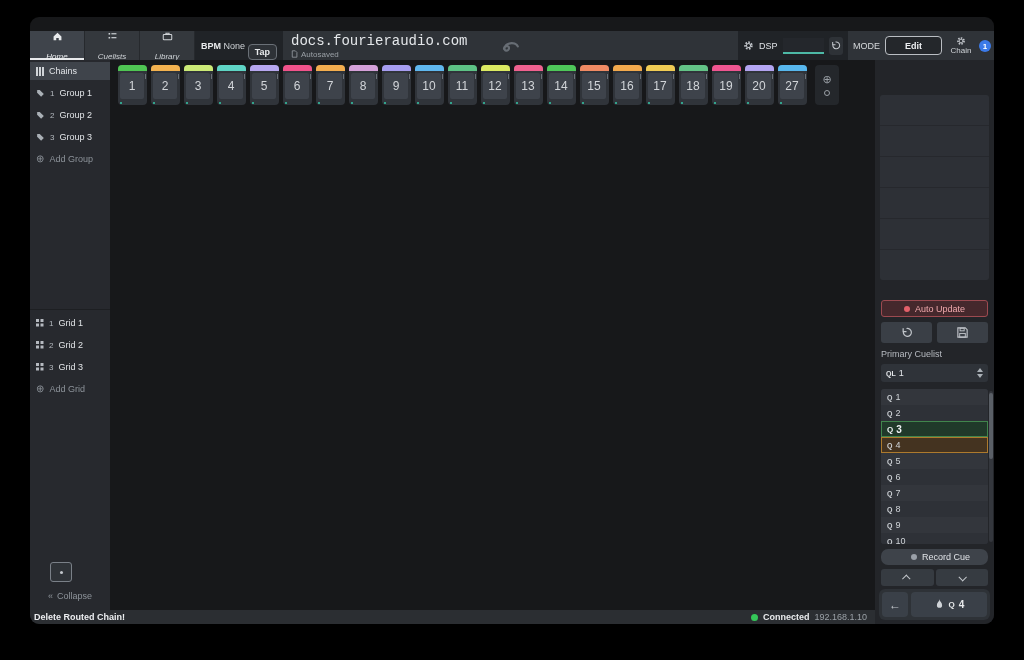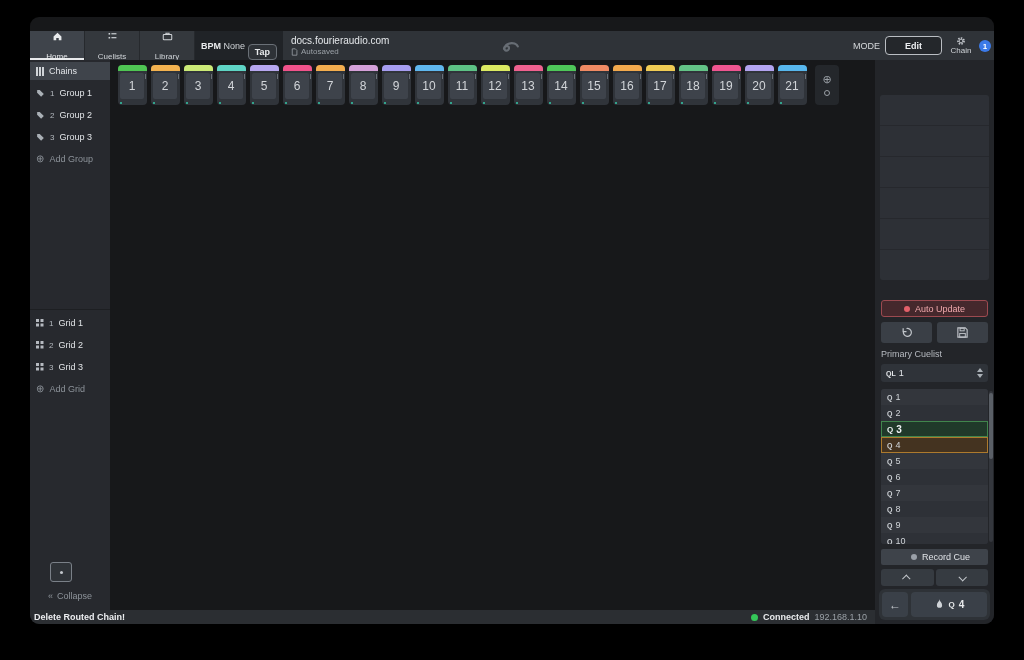--- a/index.html
+++ b/index.html
@@ -12,30 +12,30 @@
   .titlebar { position:absolute; left:0; top:0; right:0; height:14px; background:#f1f1f2;
               display:flex; align-items:center; justify-content:center; }
   .titlebar .title { font-size:8px; font-weight:bold; color:#2f3133; }
   .lights { position:absolute; left:12px; top:3px; display:flex; gap:6px; }
   .light { width:8px; height:8px; border-radius:50%; }
   .light.red{background:#ff5f57}.light.yellow{background:#febc2e}.light.green{background:#29c93f}
 
   
   .toolbar { position:absolute; left:0; top:14px; right:0; height:29px; background:#2f3338; display:flex; }
   .tab { width:55px; height:29px; display:flex; flex-direction:column; align-items:center; justify-content:center;
-         gap:11px; background:#34383d; border-right:1px solid #26292d; color:#cfd3d7; }
+         gap:11px; background:#34383d; border-right:1px solid #26292d; color:#cfd3d7;font-style:italic; }
   .tab .tlabel { font-size:8px; }
   .tab.active { background:#3f444b; box-shadow: inset 0 -2px 0 #e8eaec; color:#eceef0; }
   .bpm-group { width:88px; height:29px; background:#202327; display:flex; align-items:center; padding:0 6px; gap:0;justify-content:flex-end; }
   .bpm-label { font-size:9px; font-weight:bold; color:#e8eaec; }
   .bpm-value { font-size:9px; color:#cfd3d7; flex:1; text-align:center;}
   .tap-btn { font-size:9px; font-weight:bold; color:#e8eaec; background:#2e3237; border:1px solid #6a7077;
              border-radius:4px; padding:2px 6px;margin-top:13px; }
   .session { display:flex; flex-direction:column; justify-content:center; padding-left:8px; gap:1px; }
-  .session .domain { font-size:10px; color:#e4e7ea; }
+  .session .domain { font-size:14px; color:#e4e7ea;font-family:Liberation Mono, monospace; }
   .session .autosave { font-size:8px; color:#9aa0a6; display:flex; align-items:center; gap:3px; }
   .logo { position:absolute; left:50%; top:50%; transform:translate(-50%,-50%); }
   .dsp-group { position:absolute; right:146px; top:0; width:110px; height:29px; background:#202327;
                display:flex; align-items:center; gap:5px; padding:0 5px; }
   .dsp-label { font-size:9px; color:#dfe2e6; }
   .meter { width:52px; height:16px; background:#24272c; border-bottom:2px solid #4db9a6; }
   .reset-btn { width:18px; height:18px; background:#2e3237; border-radius:3px; display:flex; align-items:center; justify-content:center; }
   .mode-label { position:absolute; right:114px; top:10px; font-size:9px; color:#d6d9dc; }
   .edit-btn { position:absolute; right:52px; top:5px; height:19px; width:57px; background:#24272b;
               border:1px solid #babec3; border-radius:4px; color:#eceef0; font-size:9px; font-weight:bold;
@@ -109,21 +109,21 @@
   .cue-row:nth-child(odd) { background:#33363c; }
   .cue-row:nth-child(even) { background:#2e3137; }
   .cue-prefix { font-size:7px; font-weight:bold; }
   .cue-num { font-size:9px; }
   .cue-row.active { background:#20392a !important; box-shadow:inset 0 0 0 1px #41854d; color:#eef1f3; }
   .cue-row.active .cue-num { font-size:10px; font-weight:bold; }
   .cue-row.active .cue-prefix { font-size:8px; }
   .cue-row.next { background:#443320 !important; box-shadow:inset 0 0 0 1px #ad7a2d; }
   .cue-scroll { position:absolute; right:1px; top:331px; width:4px; height:151px; background:#34373d; border-radius:2px; }
   .cue-thumb { position:absolute; left:0; top:2px; width:4px; height:66px; background:#5a5f66; border-radius:2px; }
-  .record-btn { position:absolute; left:6px; top:489px; width:107px; height:16px; background:#3e434a; border-radius:2px;
+  .record-btn { position:absolute; left:6px; top:489px; width:107px; height:16px; background:#3e434a; border-radius:7px;
                 display:flex; align-items:center; justify-content:center; gap:5px; color:#dfe2e6; font-size:9px;padding-left:12px; }
   .rec-dot { width:6px; height:6px; border-radius:50%; background:#9aa0a8; }
   .updown { position:absolute; left:6px; top:509px; width:107px; height:17px; display:flex; gap:2px; }
   .ud-btn { flex:1; background:#363b41; border-radius:3px; display:flex; align-items:center; justify-content:center; }
   .chev { width:6px; height:6px; border-left:1.5px solid #c2c6cb; border-top:1.5px solid #c2c6cb; }
   .chev.up { transform:rotate(45deg) translateY(1px); }
   .chev.down { transform:rotate(-135deg) translateY(1px); }
   .go-panel { position:absolute; left:4px; bottom:4px; width:111px; height:31px; background:#2e3237; border-radius:6px;
               display:flex; gap:3px; padding:3px; }
   .back-btn { width:26px; background:#3a4048; border-radius:4px; display:flex; align-items:center; justify-content:center;
@@ -193,20 +193,36 @@
             </svg>
         </span>
         <span>Autosaved</span>
       </span>
     </div>
     <span class="logo">
       <svg width="24" height="16" viewBox="0 0 24 16">
           <path d="M4 11 C4 7.5 9 7 9 10 C9 13.5 3.5 13.5 4.6 9.6 C5.6 6 11 4.2 14.5 5.6 C16.5 6.4 17.5 7.6 17.8 8.4" fill="none" stroke="#676d74" stroke-width="2.2" stroke-linecap="round"></path>
         </svg>
     </span>
+    <div class="dsp-group">
+      <span>
+        <svg width="11" height="11" viewBox="0 0 14 14">
+            <circle cx="7" cy="7" r="4.2" fill="none" stroke="#c2c6cb" stroke-width="2.4" stroke-dasharray="2.1 1.7"></circle>
+            <circle cx="7" cy="7" r="2.6" fill="none" stroke="#c2c6cb" stroke-width="1.3"></circle>
+          </svg>
+      </span>
+      <span class="dsp-label">DSP</span>
+      <span class="meter"></span>
+      <span class="reset-btn">
+        <svg width="11" height="11" viewBox="0 0 14 14">
+            <path d="M3.4 2.4 V6 H7" fill="none" stroke="#c2c6cb" stroke-width="1.3"></path>
+            <path d="M3.8 5.8 A4.3 4.3 0 1 0 7 2.7" fill="none" stroke="#c2c6cb" stroke-width="1.3"></path>
+          </svg>
+      </span>
+    </div>
     <span class="mode-label">MODE</span>
     <div class="edit-btn">Edit</div>
     <div class="system">
       <span>
         <svg width="10" height="10" viewBox="0 0 14 14">
             <circle cx="7" cy="7" r="4.2" fill="none" stroke="#c2c6cb" stroke-width="2.4" stroke-dasharray="2.1 1.7"></circle>
             <circle cx="7" cy="7" r="2.6" fill="none" stroke="#c2c6cb" stroke-width="1.3"></circle>
           </svg>
       </span>
       <span class="slabel">Chain</span>
@@ -407,21 +423,21 @@
           <span class="mini"></span>
         </div>
         <div class="chip">
           <span class="colorbar" style="background-color: rgb(178, 163, 239);"></span>
           <span class="numbox">20</span>
           <span class="notch"></span>
           <span class="mini"></span>
         </div>
         <div class="chip">
           <span class="colorbar" style="background-color: rgb(87, 182, 236);"></span>
-          <span class="numbox">21</span>
+          <span class="numbox">27</span>
           <span class="notch"></span>
           <span class="mini"></span>
         </div>
       </div>
     <div class="add-strip">
       <span class="add-plus">⊕</span>
       <span class="add-ring"></span>
     </div>
   </div>
 

